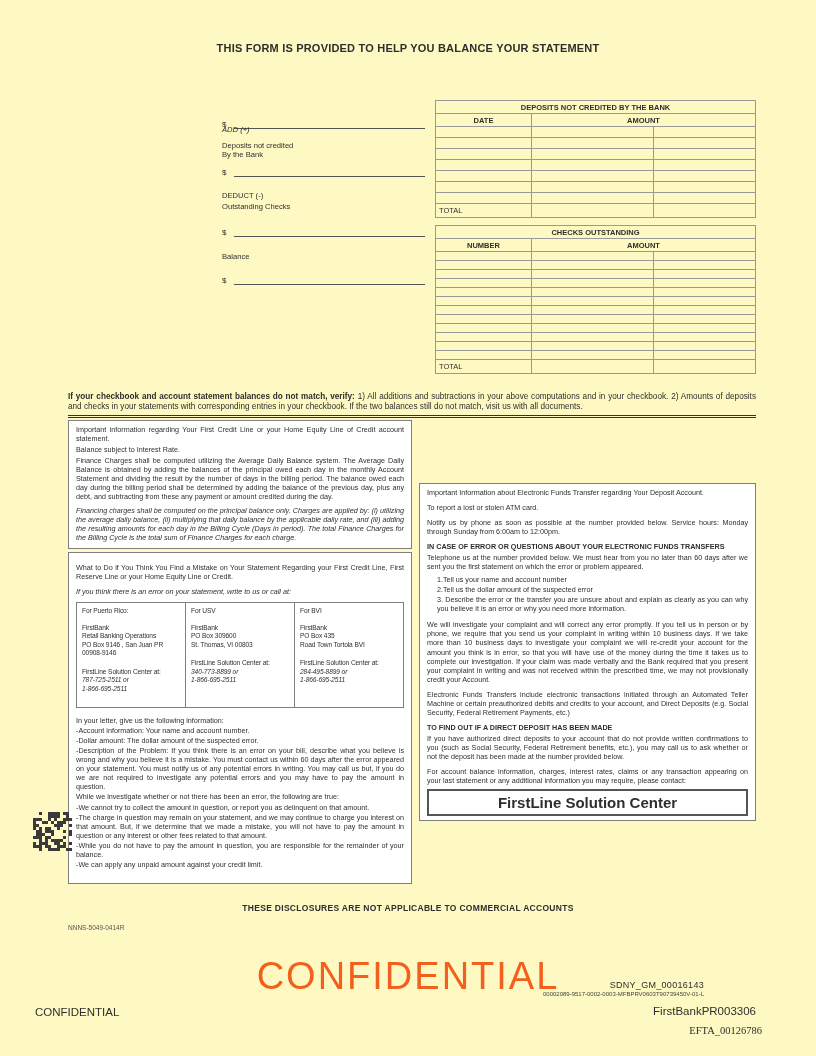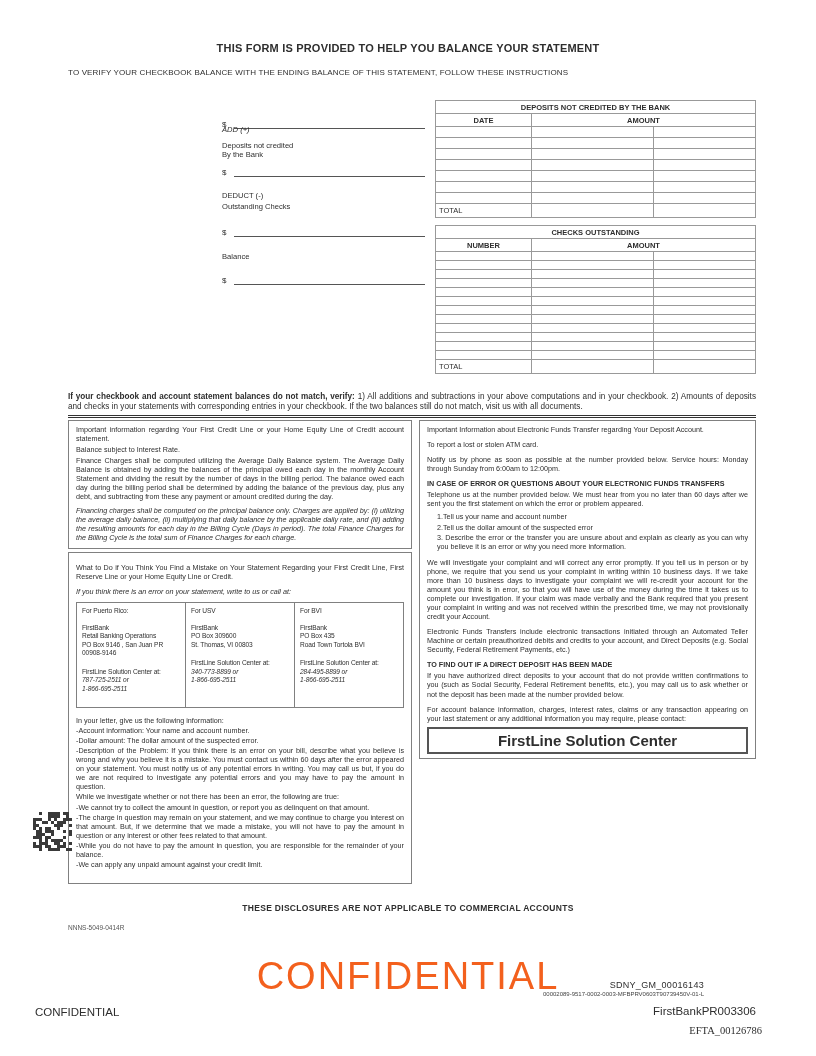--- a/index.html
+++ b/index.html
@@ -1,16 +1,16 @@
 <!DOCTYPE html>
 <html><head>
 <meta charset="utf-8">
 <style>
   html,body{margin:0;padding:0;background:#e8e8e8;}
-  .page{position:relative;width:816px;height:1056px;background:#ffffff;margin:0 auto;
+  .page{position:relative;width:816px;height:1056px;background:#fef9c3;margin:0 auto;
         font-family:"Liberation Sans",sans-serif;color:#2e2e2e;overflow:hidden;}
   .abs{position:absolute;}
   .bold{font-weight:bold;}
   .italic{font-style:italic;}
   .pre{white-space:pre-line;}
 
   
   .doc-title{top:42px;left:0;width:100%;text-align:center;font-size:11px;font-weight:bold;letter-spacing:.2px;}
   .doc-subtitle{top:68px;left:68px;width:600px;font-size:8px;letter-spacing:.15px;}
 
@@ -31,21 +31,21 @@
   .tab-deposits{top:100px;}
   .tab-deposits .t-row td{height:10px;}
   .tab-checks{top:225px;}
   .tab-checks .t-row td{height:8px;}
 
   
   .verify{top:384px;left:68px;width:688px;font-size:8.2px;line-height:1.25;text-align:justify;}
   .hrule{top:415px;left:68px;width:688px;height:0;border-top:3px double #333;}
 
   
-  .panels{top:420px;left:68px;width:688px;display:flex;gap:7px;align-items:flex-start;}
+  .panels{top:420px;left:68px;width:688px;display:flex;gap:7px;align-items:center;}
   .col-left{width:344px;display:flex;flex-direction:column;}
   .col-right{width:337px;}
   .box{border:1px solid #808080;padding:4px 7px;box-sizing:border-box;background:#fff;}
   .box1{margin-bottom:3px;}
   .jp{margin:0 0 6px;font-size:7.2px;line-height:1.26;text-align:justify;}
   .tight{margin:0 0 1px;}
   .lastgap{margin-top:0;}
   .hp{margin:0 0 2px;font-size:7.2px;line-height:1.26;font-weight:bold;text-align:justify;}
   .step{margin:0 0 1px 10px;font-size:7.2px;line-height:1.26;text-align:justify;}
   .steps{margin-bottom:7px;}
@@ -78,21 +78,20 @@
   .foot-conf{top:1006px;left:35px;font-size:11.5px;}
   .foot-right{top:1005px;right:60px;font-size:11.5px;}
   .foot-efta{top:1025px;right:54px;font-size:10.5px;font-family:"Liberation Serif",serif;}
 </style>
 </head>
 <body>
 
 <div class="page">
 
   <div class="abs doc-title">THIS FORM IS PROVIDED TO HELP YOU BALANCE YOUR STATEMENT</div>
-  <div class="abs doc-subtitle">TO VERIFY YOUR CHECKBOOK BALANCE WITH THE ENDING BALANCE OF THIS STATEMENT, FOLLOW THESE INSTRUCTIONS</div>
 
   <div class="abs ws">
     <div class="ws-amount" style="top:6px;">
       <span class="cur">$</span>
       <span class="ws-line"></span>
     </div>
     <div class="ws-label" style="top:13px;font-style:italic;">ADD (+)</div>
     <div class="ws-label pre" style="top:29px;">Deposits not credited
 By the Bank</div>
     <div class="ws-amount" style="top:54px;">

